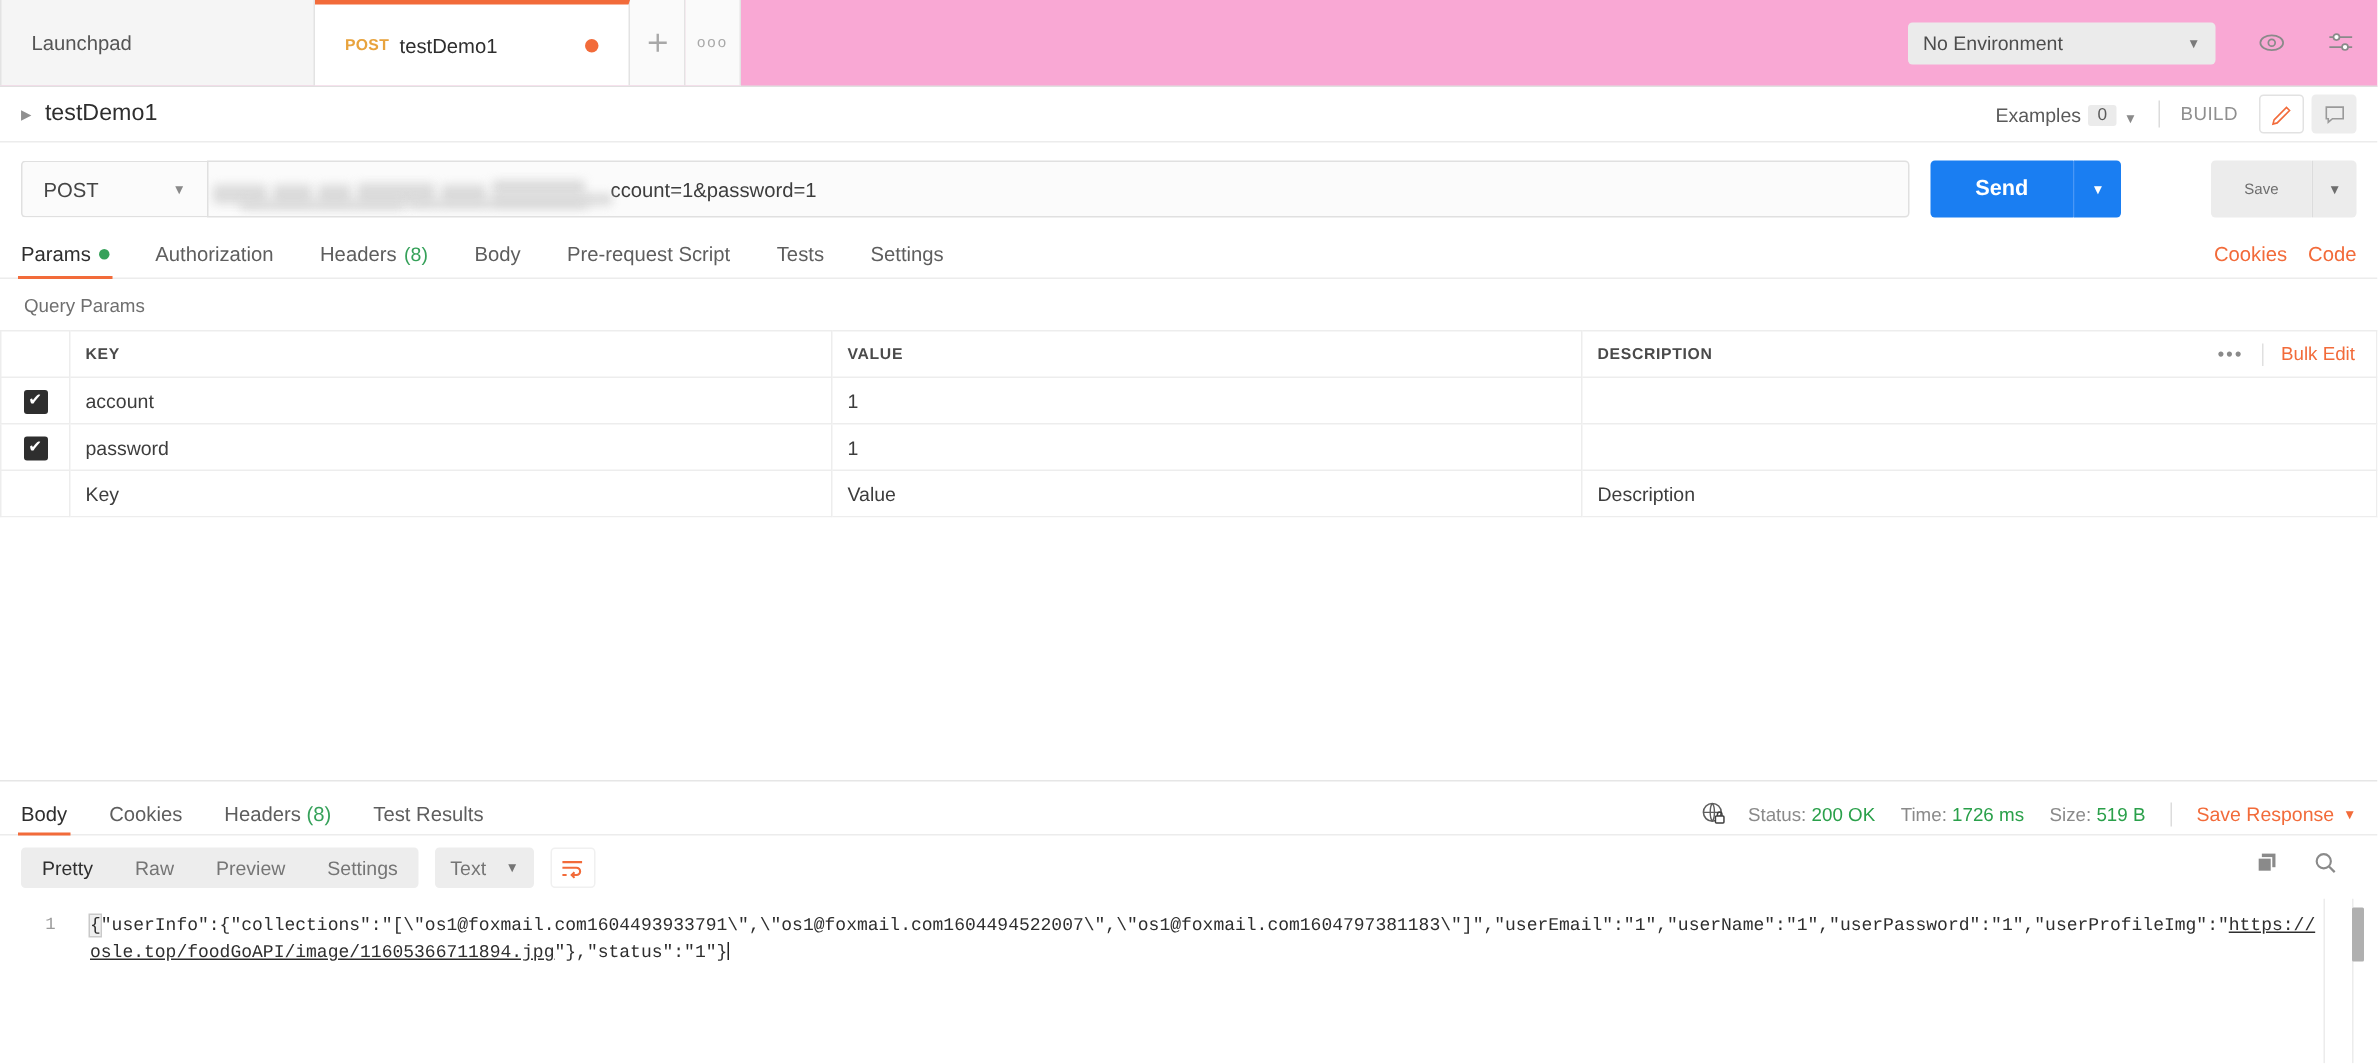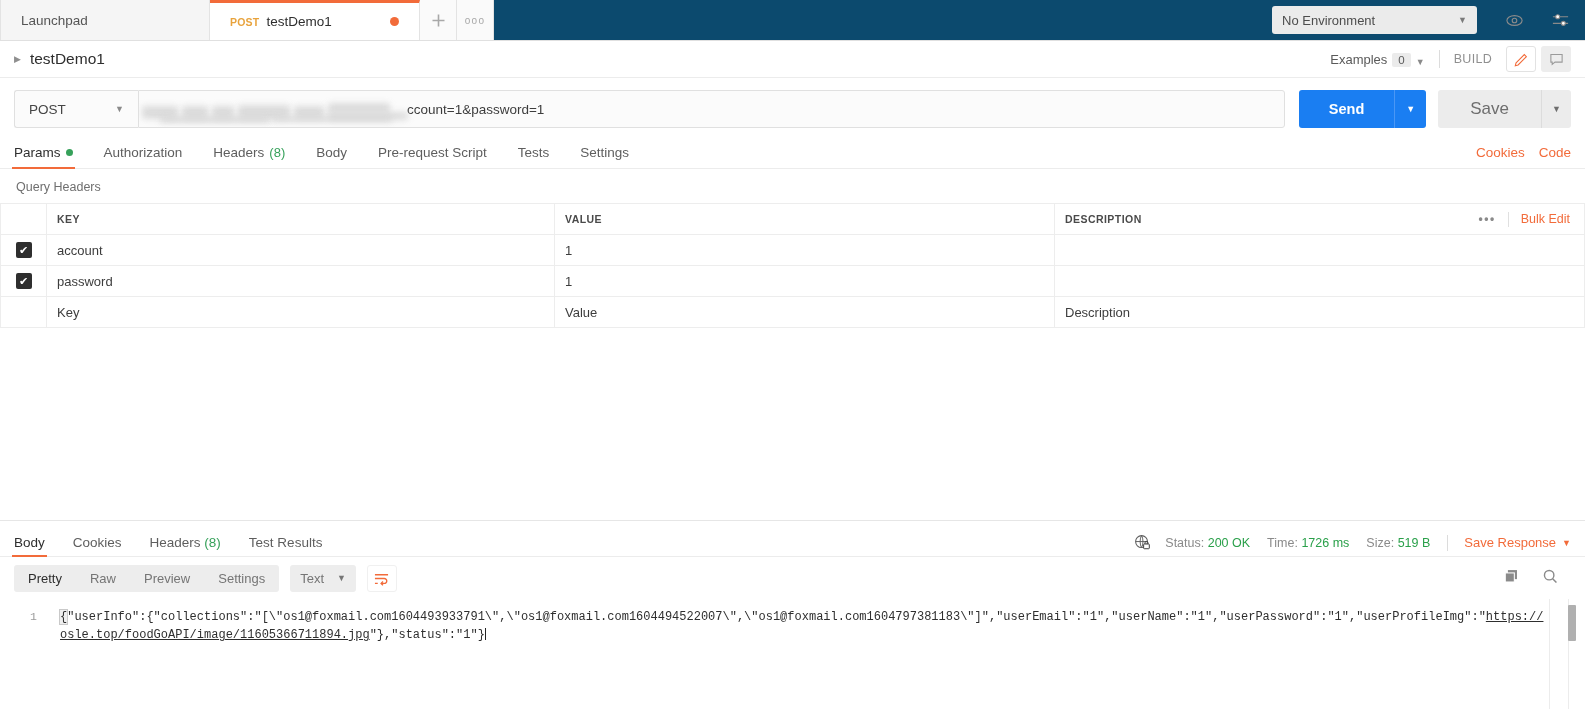--- a/index.html
+++ b/index.html
@@ -7,22 +7,22 @@
     width: 1585px; height: 709px;
     background: #ffffff;
     font-family: "Liberation Sans", sans-serif;
     color: #2e2e2e;
     overflow: hidden;
   }
   .app { width: 1585px; height: 709px; display: flex; flex-direction: column; background:#fff; }
 
   
   .tabbar {
-    height: 41px; display: flex; align-items: stretch;
-    background: #0c4a6e; border-bottom: 1px solid #e0e0e0;
+    height: 58px; display: flex; align-items: stretch;
+    background: #f9a8d4; border-bottom: 1px solid #e0e0e0;
     position: relative;
   }
   .tab {
     display: flex; align-items: center; gap: 7px;
     padding: 0 20px; min-width: 210px;
     background: #f5f5f5; border-right: 1px solid #e3e3e3;
     font-size: 13.5px; color: #555; cursor: pointer;
     position: relative;
   }
   .tab.first { border-left: 1px solid #e3e3e3; }
@@ -115,23 +115,23 @@
     padding: 0 30px; border-radius: 3px 0 0 3px; cursor: pointer;
   }
   .send-caret {
     height: 38px; width: 32px; background: #1a7ef2; color: #fff;
     display: flex; align-items: center; justify-content: center;
     border-radius: 0 3px 3px 0; border-left: 1px solid #4a97f5; cursor: pointer;
     font-size: 9px;
   }
   .save-wrap { display: flex; margin-left: 12px; }
   .save-btn {
-    height: 38px; background: #ececec; color: #6e6e6e; font-size: 17px;
+    height: 38px; background: #ececec; color: #6e6e6e; font-size: 10px;
     display: flex; align-items: center; justify-content: center;
-    padding: 0 32px; border-radius: 3px 0 0 3px; cursor: pointer;
+    padding: 0 22px; border-radius: 3px 0 0 3px; cursor: pointer; margin-left: 48px;
   }
   .save-caret {
     height: 38px; width: 30px; background: #ececec; color: #6e6e6e;
     display: flex; align-items: center; justify-content: center;
     border-radius: 0 3px 3px 0; border-left: 1px solid #dcdcdc; cursor: pointer;
     font-size: 9px;
   }
 
   
   .reqtabs {
@@ -372,21 +372,21 @@
     </div>
     <div class="rtab">
       <span>Settings</span>
     </div>
     <div class="reqtabs-right">
       <span class="orange-link">Cookies</span>
       <span class="orange-link">Code</span>
     </div>
   </div>
 
-  <div class="params-label">Query Headers</div>
+  <div class="params-label">Query Params</div>
 
   <table class="ptable">
     <thead>
       <tr>
         <th class="col-chk"></th>
         <th class="col-key">KEY</th>
         <th class="col-val">VALUE</th>
         <th>
           <div class="desc-head">
             <span class="lbl">DESCRIPTION</span>

